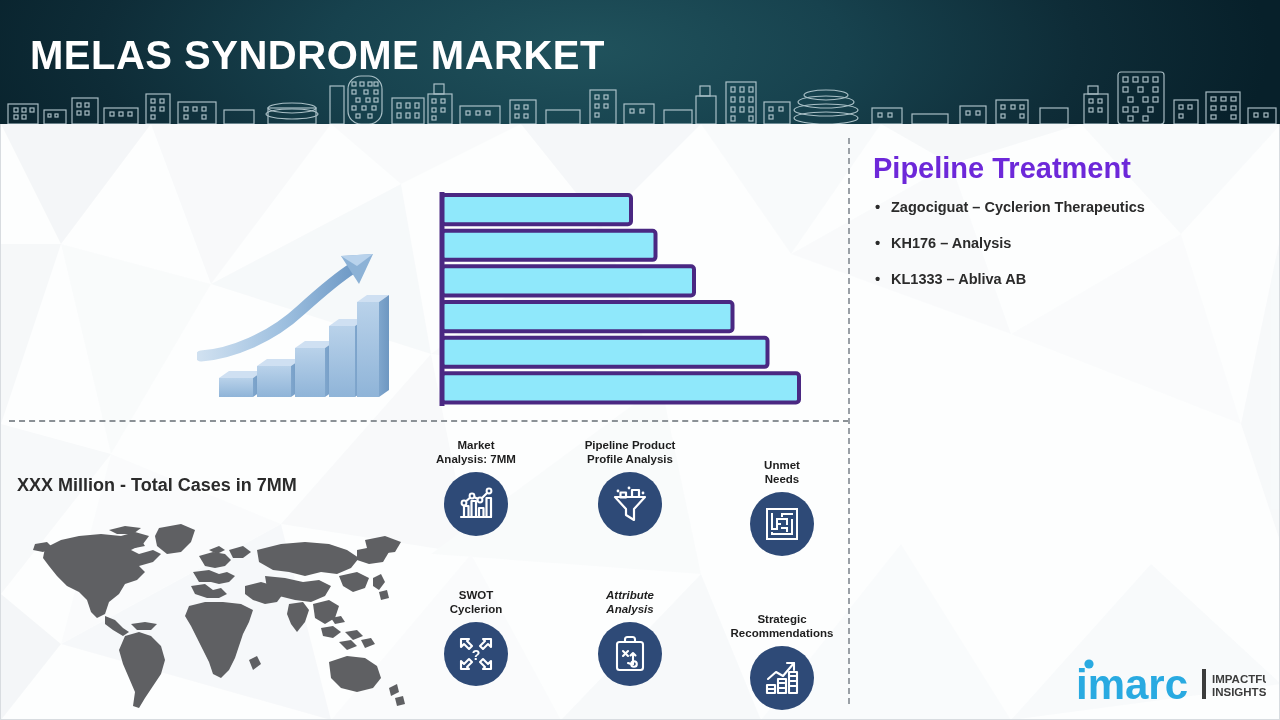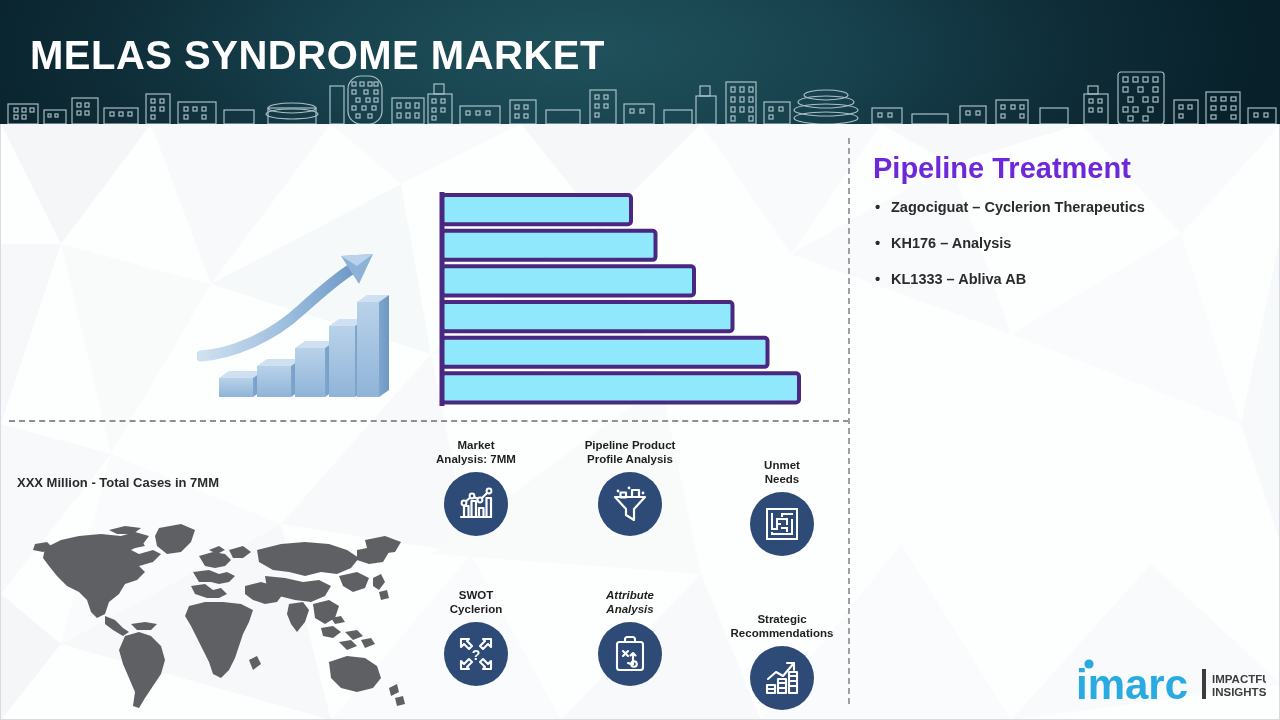--- a/index.html
+++ b/index.html
@@ -85,21 +85,21 @@
   }
   .pt-bullet { width:16px; flex:0 0 16px; text-align:left; color:#2b2b2b; font-size:15px; }
 
   
   .epi-title {
     position:absolute; left:16px; top:432px;
     font-size:30px; font-weight:bold; color:#22386b;
   }
   .epi-sub {
     position:absolute; left:16px; top:475px;
-    font-size:13px; font-weight:bold; color:#2b2b2b;
+    font-size:18px; font-weight:bold; color:#2b2b2b;
   }
   .worldmap { position:absolute; left:12px; top:520px; width:400px; height:192px; }
 
   
   .icon-grid { position:absolute; left:414px; top:438px; width:436px; height:272px; }
   .icon-cell { position:absolute; width:150px; text-align:center; }
   .icon-label {
     font-size:11.5px; font-weight:bold; color:#1e1e1e;
     line-height:14px; white-space:pre-line;
     margin-bottom:6px;

